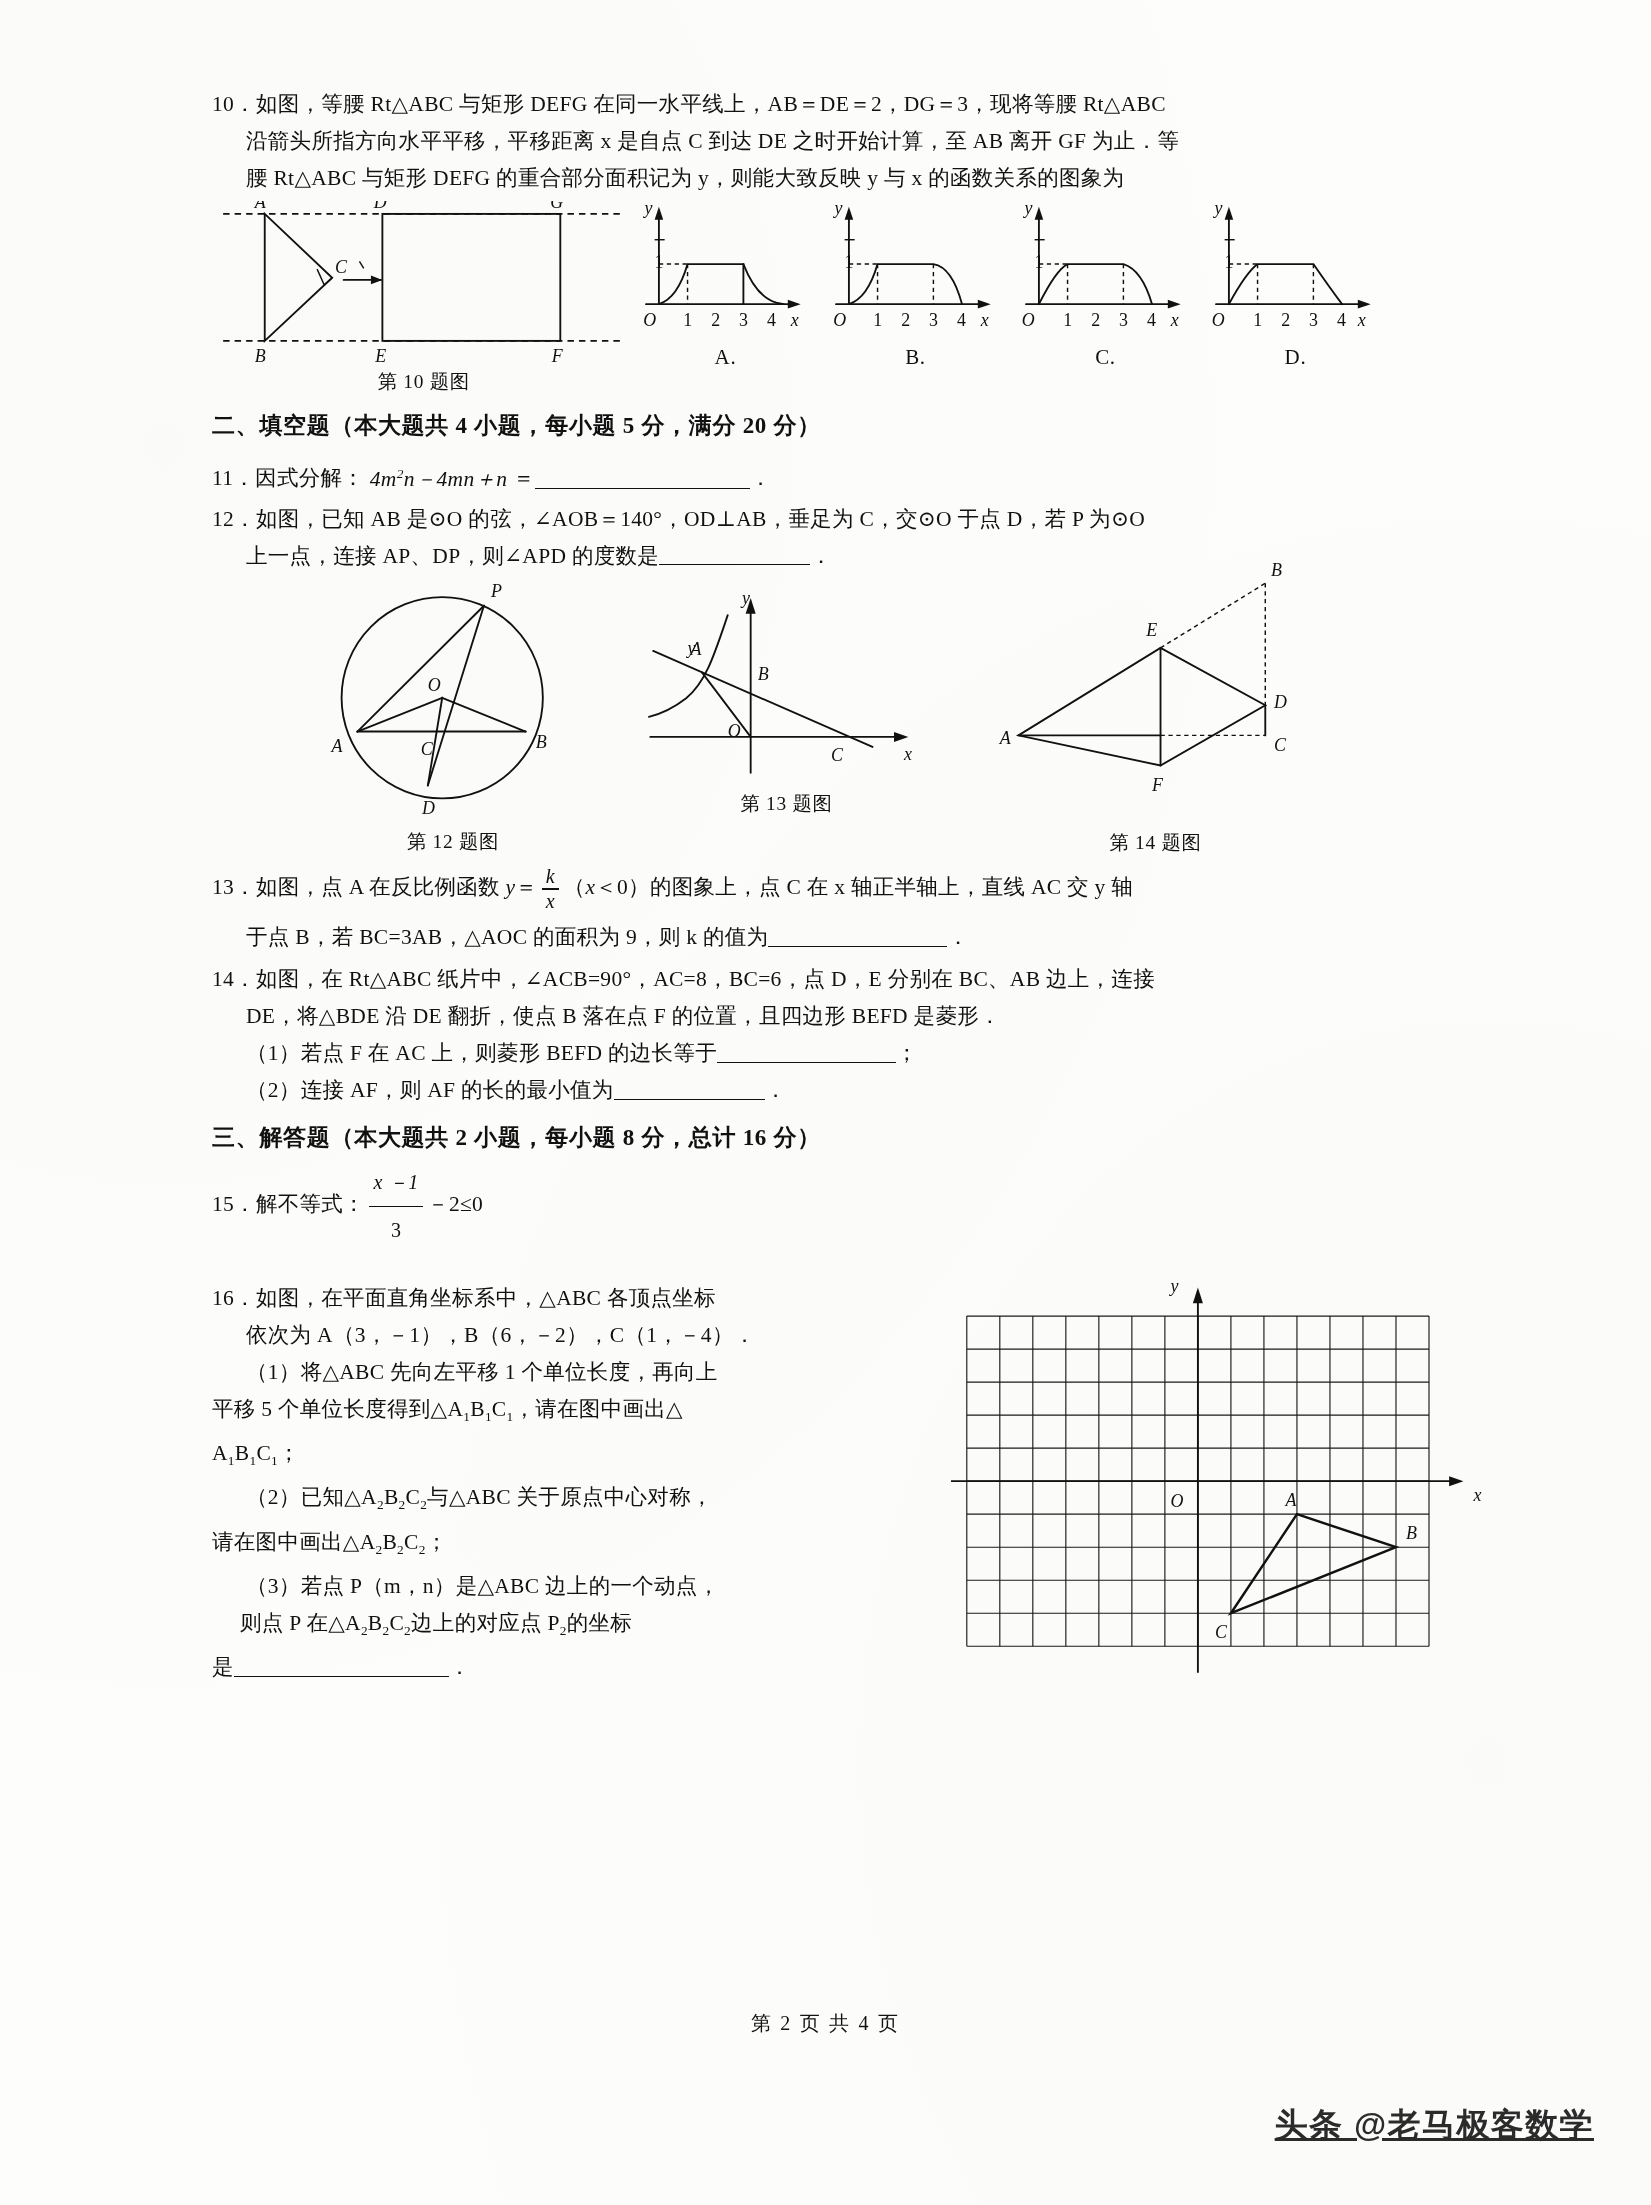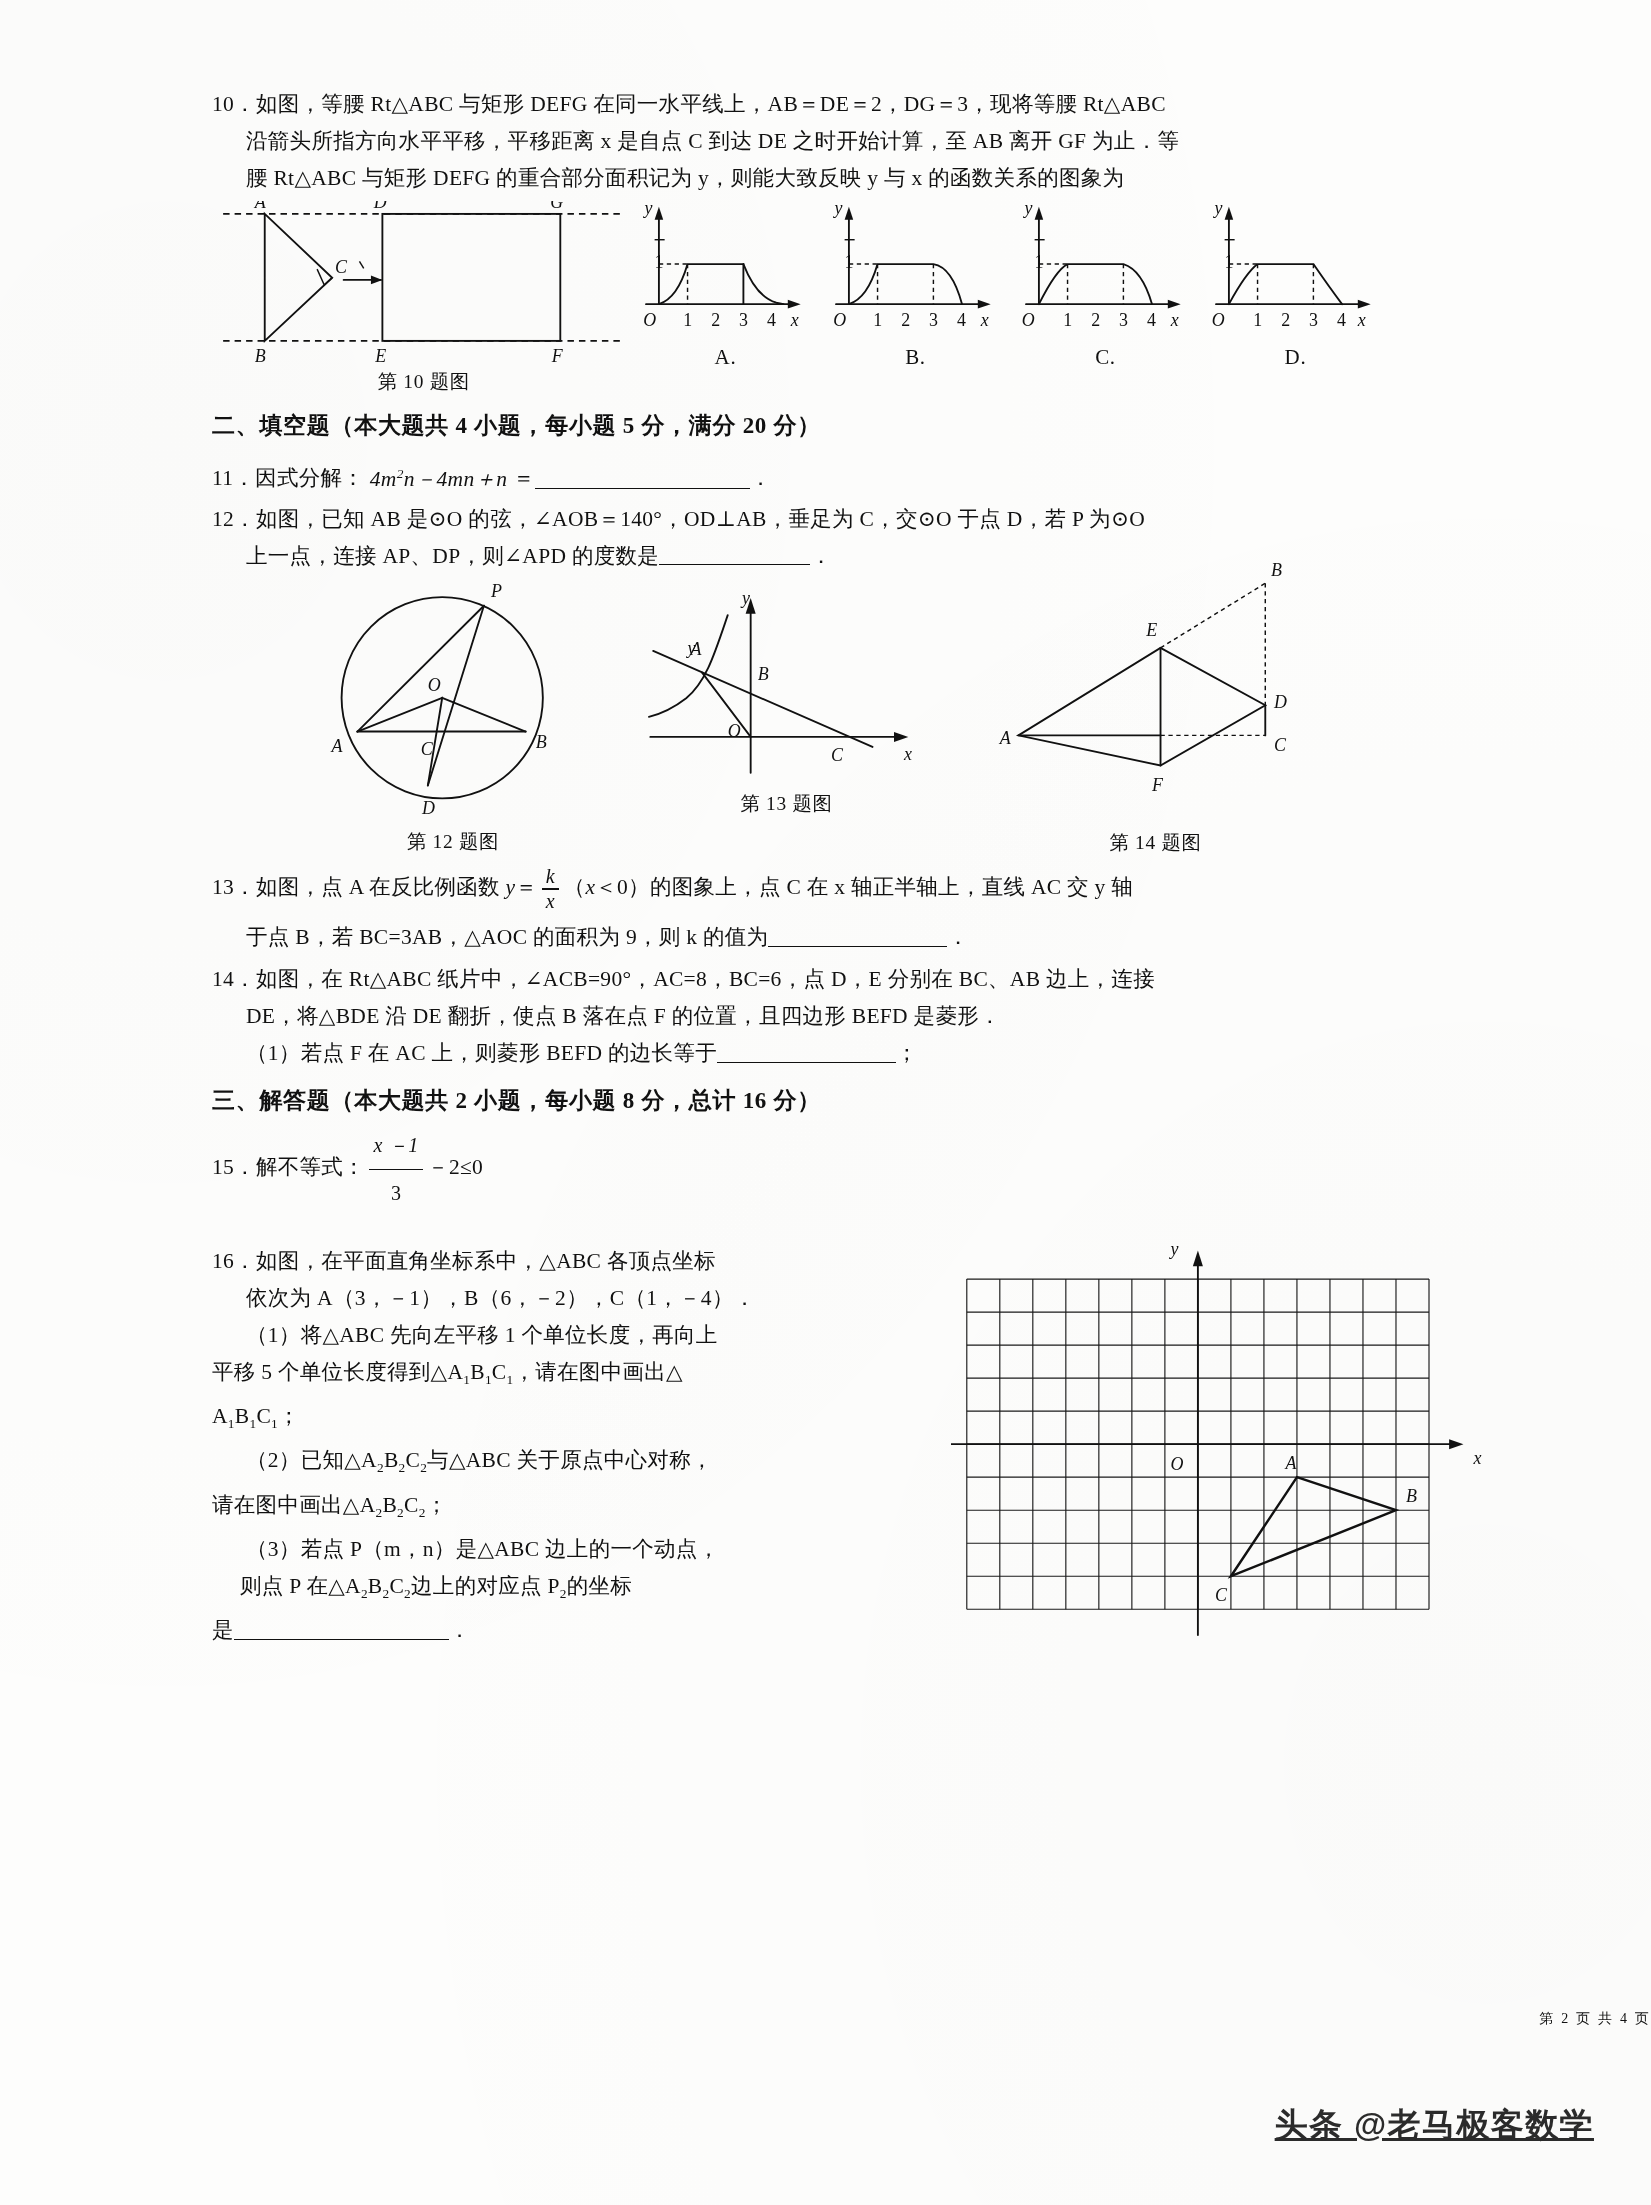--- a/index.html
+++ b/index.html
@@ -47,22 +47,22 @@
   svg { display:block; }
   .stk { stroke:#111; fill:none; stroke-width:2.6; stroke-linecap:round; }
   .stk-thin { stroke:#111; fill:none; stroke-width:2; }
   .dash { stroke:#111; fill:none; stroke-width:2.4; stroke-dasharray:9 7; }
   .dash-s { stroke:#111; fill:none; stroke-width:2; stroke-dasharray:6 5; }
   .lbl { font-family:"Liberation Serif",serif; font-style:italic; font-size:25px; fill:#111; }
   .lbl-u { font-family:"Liberation Serif",serif; font-size:25px; fill:#111; }
   .grid { stroke:#1a1a1a; stroke-width:1.6; fill:none; }
 
   
-  .footer { position:absolute; left:0; right:0; top:2010px; text-align:right;
-            font-size:14px; letter-spacing:2.2px; }
+  .footer { position:absolute; left:0; right:0; top:2010px; text-align:center;
+            font-size:20px; letter-spacing:2.2px; }
   .watermark { position:absolute; right:57px; top:2103px;
                font-size:33px; font-weight:bold; color:#1a1a1a;
                font-family:"Liberation Sans", sans-serif; letter-spacing:1.4px;
                opacity:.92;text-decoration:underline; }
 </style>
 </head>
 <body>
 
 <div class="page">
 <div class="content">
@@ -289,20 +289,21 @@
           <span class="bar"></span>
           <span class="bot">x</span>
         </span><span>（</span><span class="ital">x</span><span>＜0）的图象上，点 C 在 x 轴正半轴上，直线 AC 交 y 轴</span>
     <span class="indent" style="margin-top:7.2px;"><span>于点 B，若 BC=3AB，△AOC 的面积为 9，则 k 的值为</span><span class="blank b250"></span><span>．</span></span>
   </div>
 
   <div class="q" style="margin-top:4.3px;">
     <span>14．</span><span>如图，在 Rt△ABC 纸片中，∠ACB=90°，AC=8，BC=6，点 D，E 分别在 BC、AB 边上，连接</span>
     <span class="indent">DE，将△BDE 沿 DE 翻折，使点 B 落在点 F 的位置，且四边形 BEFD 是菱形．</span>
     <span class="indent"><span>（1）若点 F 在 AC 上，则菱形 BEFD 的边长等于</span><span class="blank b250"></span><span>；</span></span>
+    <span class="indent"><span>（2）连接 AF，则 AF 的长的最小值为</span><span class="blank b210"></span><span>．</span></span>
   </div>
 
   <div class="sec-head" style="margin-top:8.6px;">三、解答题（本大题共 2 小题，每小题 8 分，总计 16 分）</div>
 
   <div class="q" style="margin-top:13px;">
     <span>15．</span><span>解不等式：</span><span class="frac" style="font-size:21.5px;gap:11px;">
           <span class="top ital">x －1</span>
           <span class="bar"></span>
           <span class="bot" style="font-style:normal;">3</span>
         </span><span>－2≤0</span>

